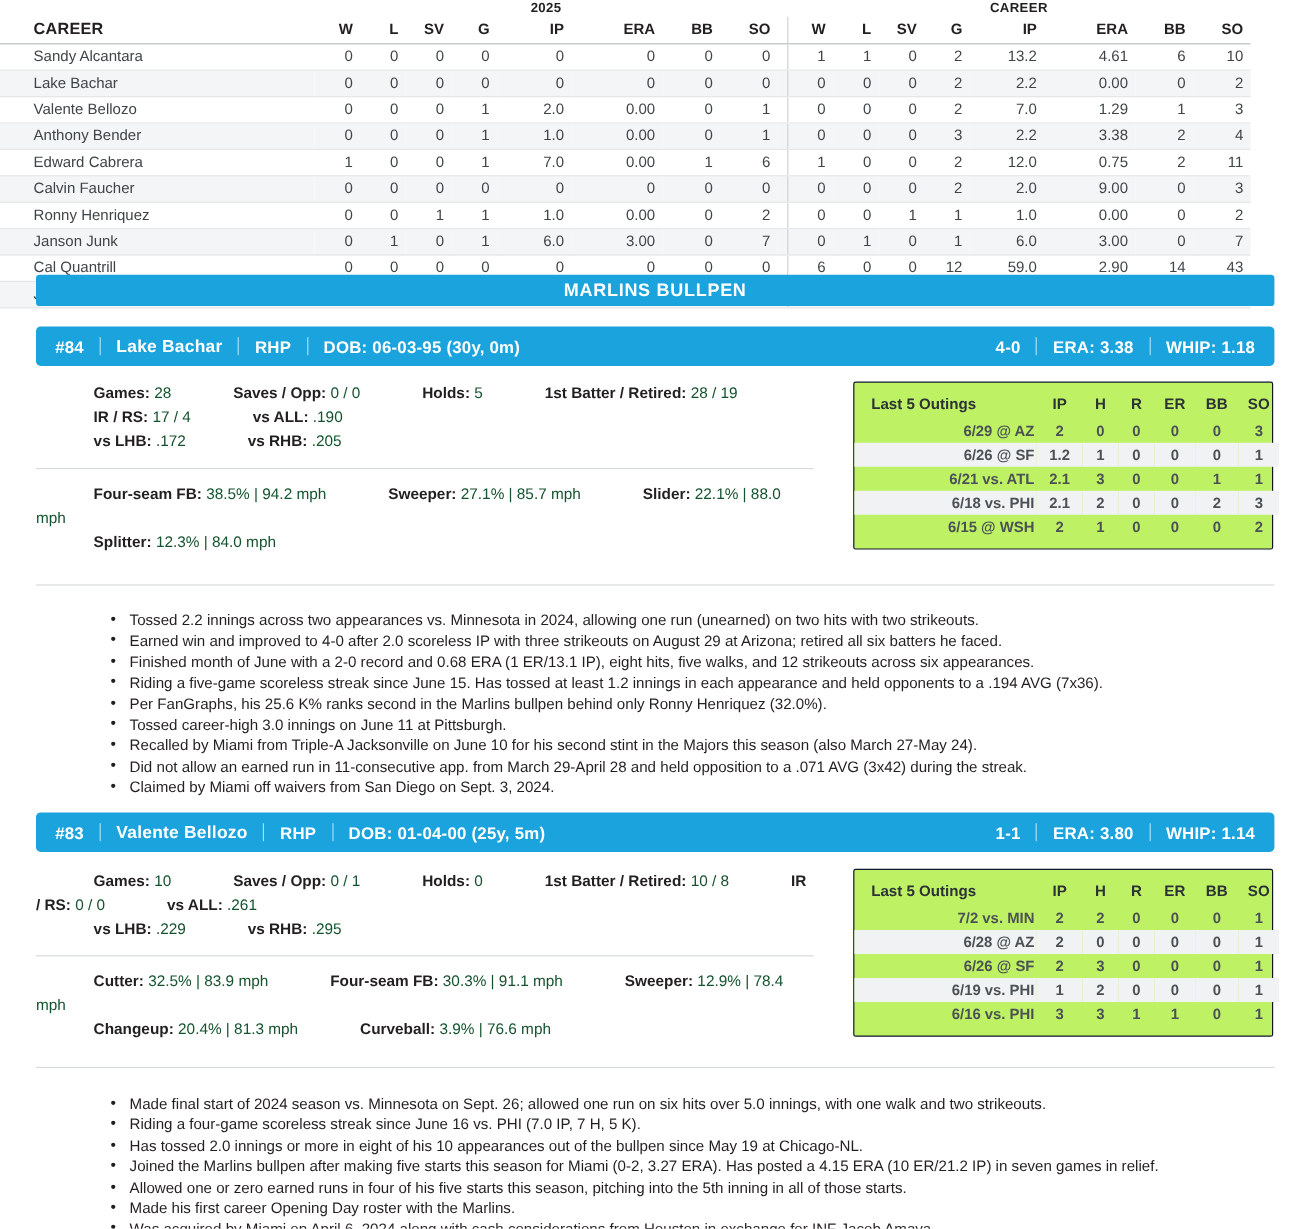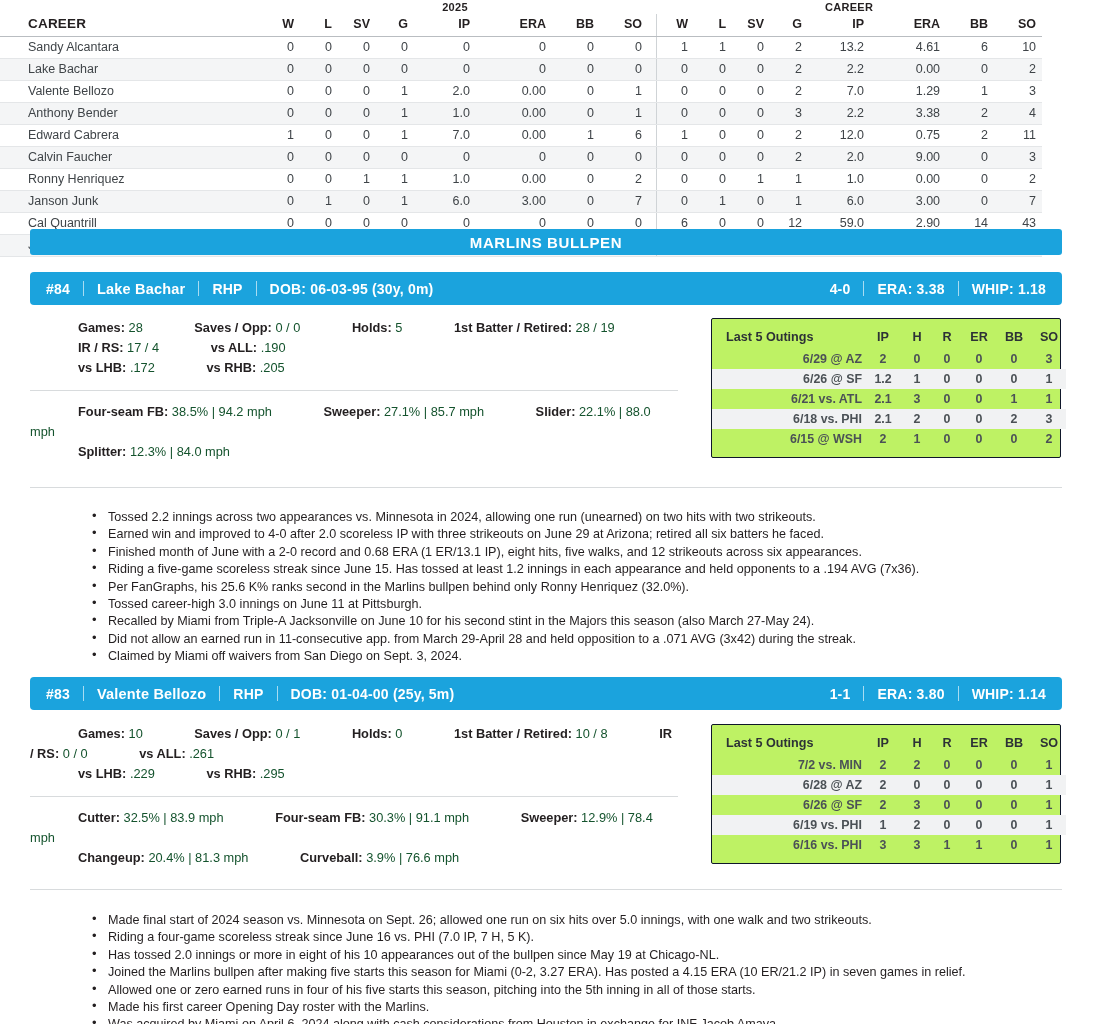--- a/index.html
+++ b/index.html
@@ -567,21 +567,21 @@
           <td>2</td>
         </tr>
       </tbody>
   </table>
 </div>
 
 <div class="divider" style="top:487px;"></div>
 <div class="notes" style="top:497px;">
   <ul id="p0-notes">
       <li>Tossed 2.2 innings across two appearances vs. Minnesota in 2024, allowing one run (unearned) on two hits with two strikeouts.</li>
-      <li>Earned win and improved to 4-0 after 2.0 scoreless IP with three strikeouts on June 29 at Arizona; retired all six batters he faced.</li>
+      <li>Earned win and improved to 4-0 after 2.0 scoreless IP with three strikeouts on August 29 at Arizona; retired all six batters he faced.</li>
       <li>Finished month of June with a 2-0 record and 0.68 ERA (1 ER/13.1 IP), eight hits, five walks, and 12 strikeouts across six appearances.</li>
       <li>Riding a five-game scoreless streak since June 15. Has tossed at least 1.2 innings in each appearance and held opponents to a .194 AVG (7x36).</li>
       <li>Per FanGraphs, his 25.6 K% ranks second in the Marlins bullpen behind only Ronny Henriquez (32.0%).</li>
       <li>Tossed career-high 3.0 innings on June 11 at Pittsburgh.</li>
       <li>Recalled by Miami from Triple-A Jacksonville on June 10 for his second stint in the Majors this season (also March 27-May 24).</li>
       <li>Did not allow an earned run in 11-consecutive app. from March 29-April 28 and held opposition to a .071 AVG (3x42) during the streak.</li>
       <li>Claimed by Miami off waivers from San Diego on Sept. 3, 2024.</li>
     </ul>
 </div>
 

